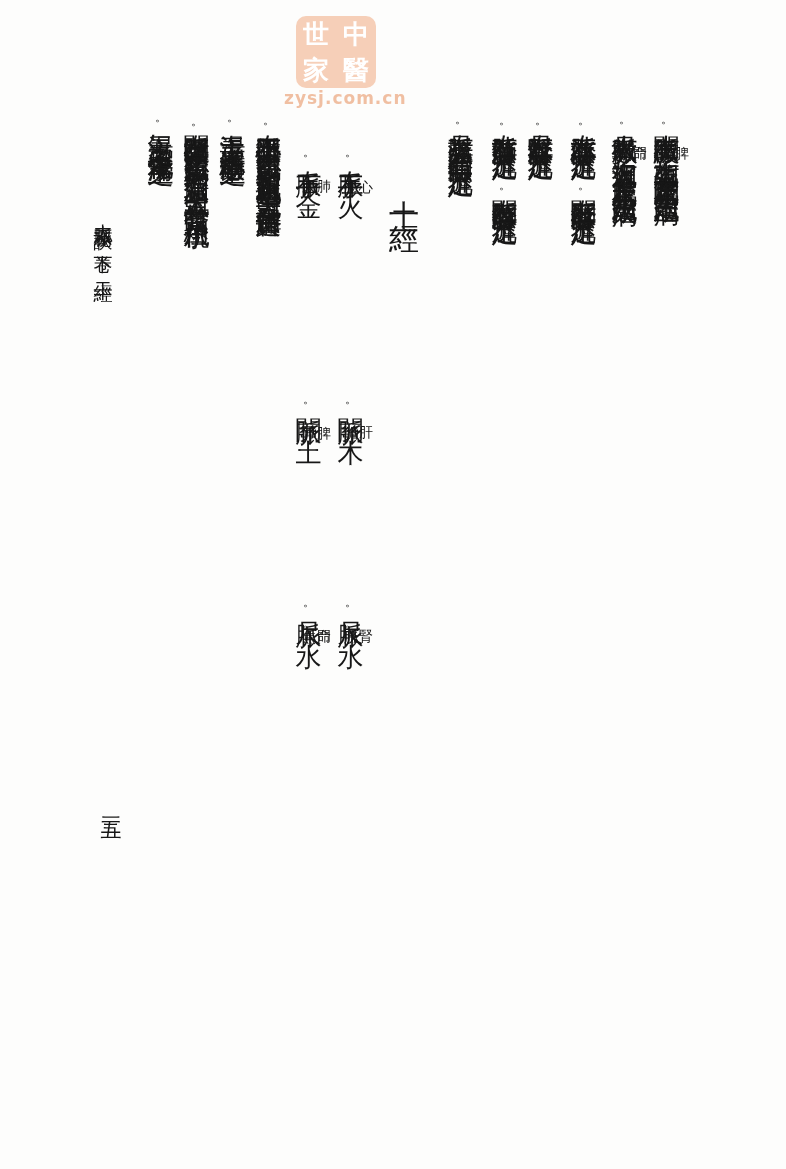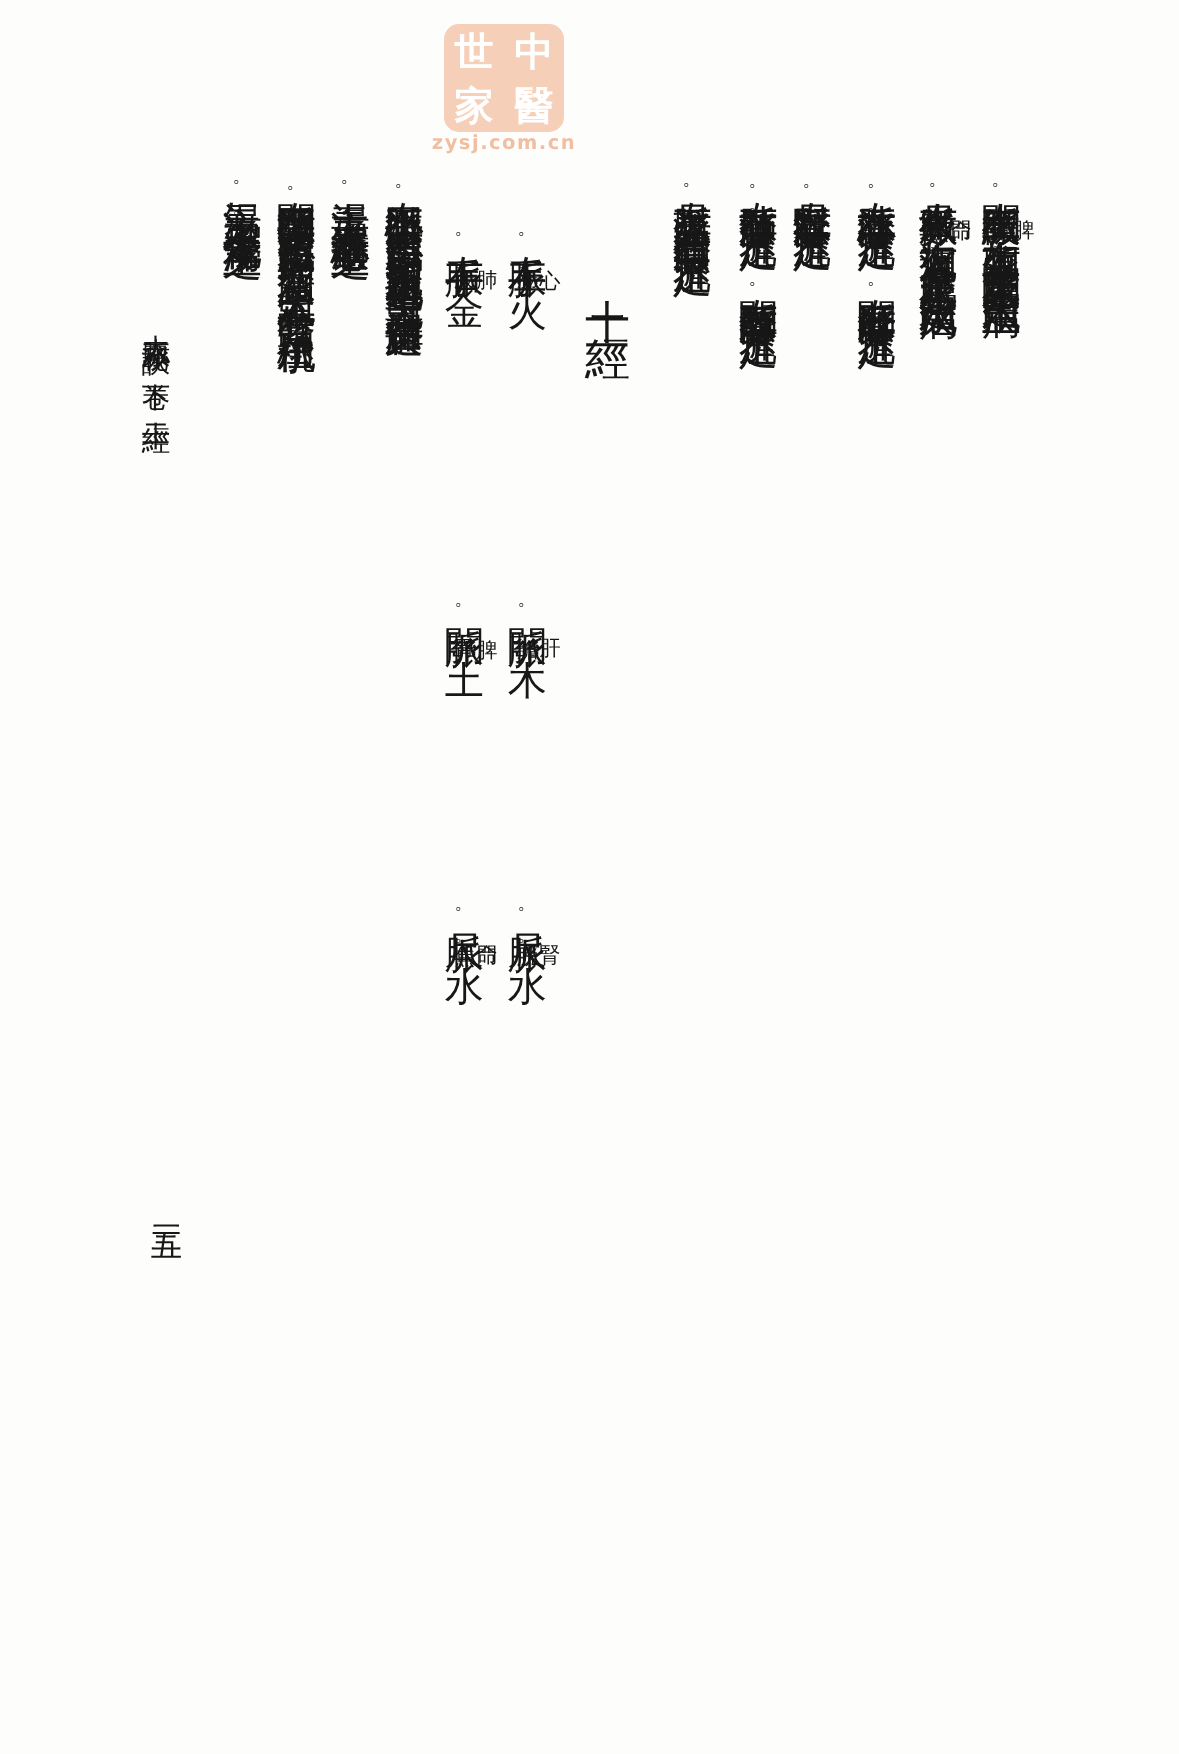--- a/index.html
+++ b/index.html
@@ -34,21 +34,21 @@
     position:absolute;left:296px;top:16px;width:80px;height:72px;
     background:#f6cfb8;border-radius:10px;
     display:grid;grid-template-columns:1fr 1fr;grid-template-rows:1fr 1fr;
   }
   .seal span{
     color:#ffffff;font-size:26px;font-weight:bold;
     display:flex;align-items:center;justify-content:center;
   }
   .wurl{
     position:absolute;left:284px;top:88px;width:104px;text-align:center;
-    color:#f0bfa2;font-size:13px;font-weight:bold;letter-spacing:1px;
+    color:#f0bfa2;font-size:17px;font-weight:bold;letter-spacing:1px;
   }
 </style>
 </head>
 <body>
 
 <div class="page">
 
   <div class="seal">
     <span>世</span>
     <span>中</span>

